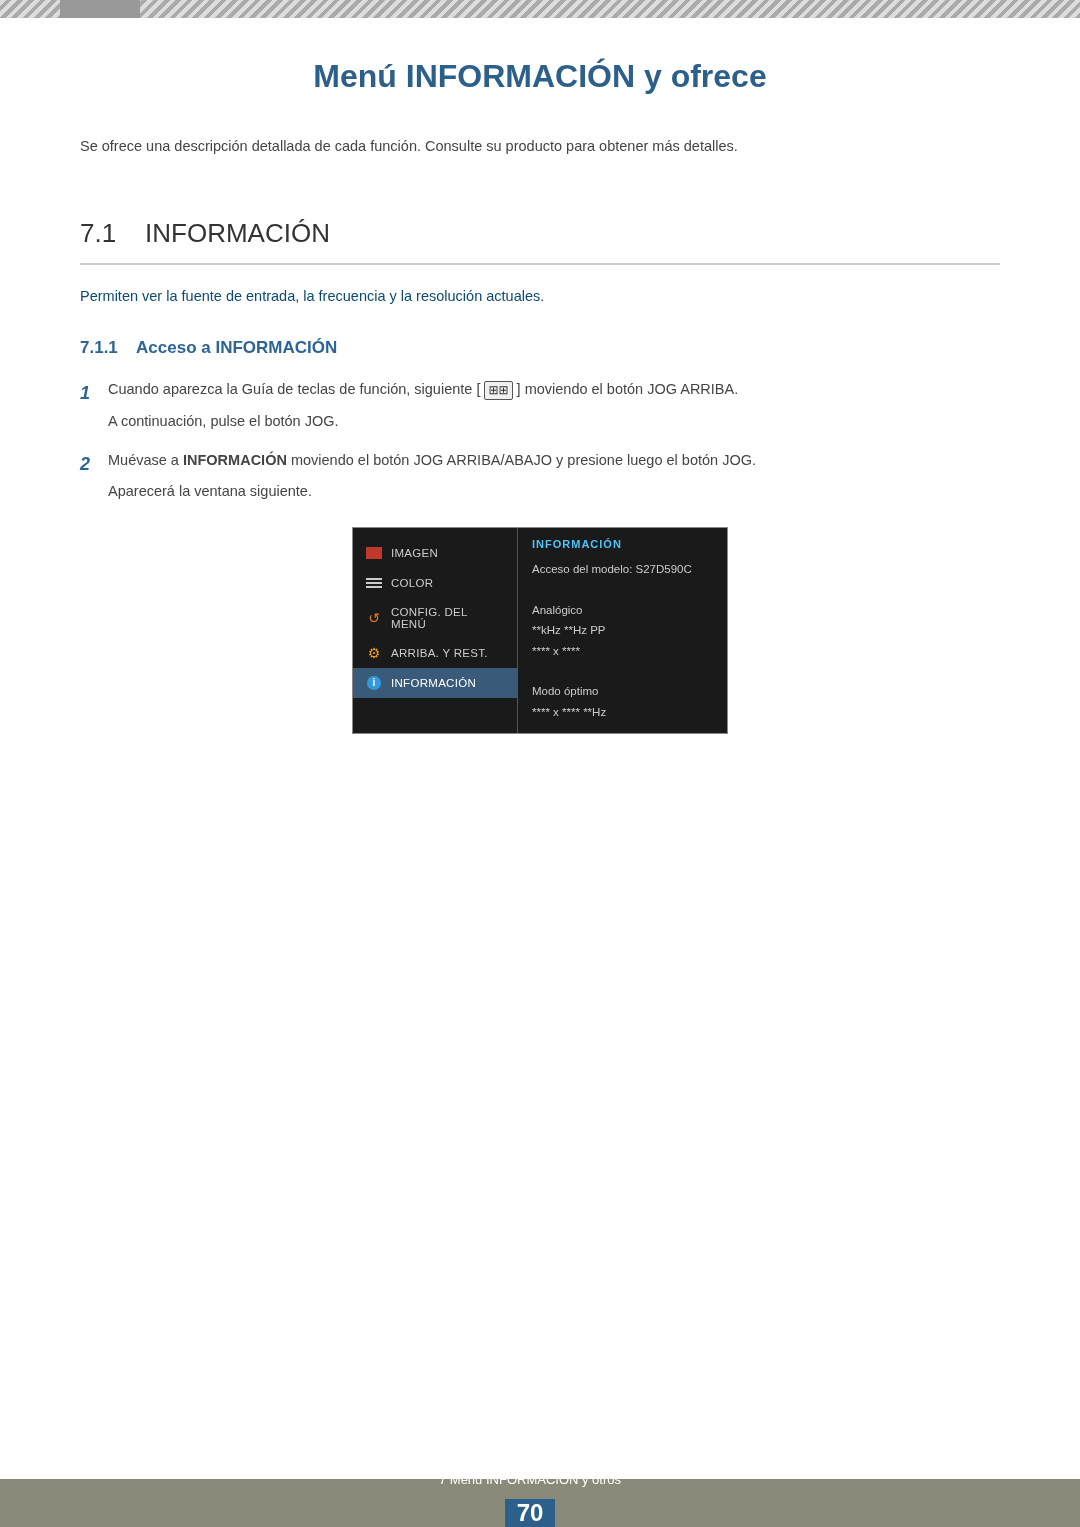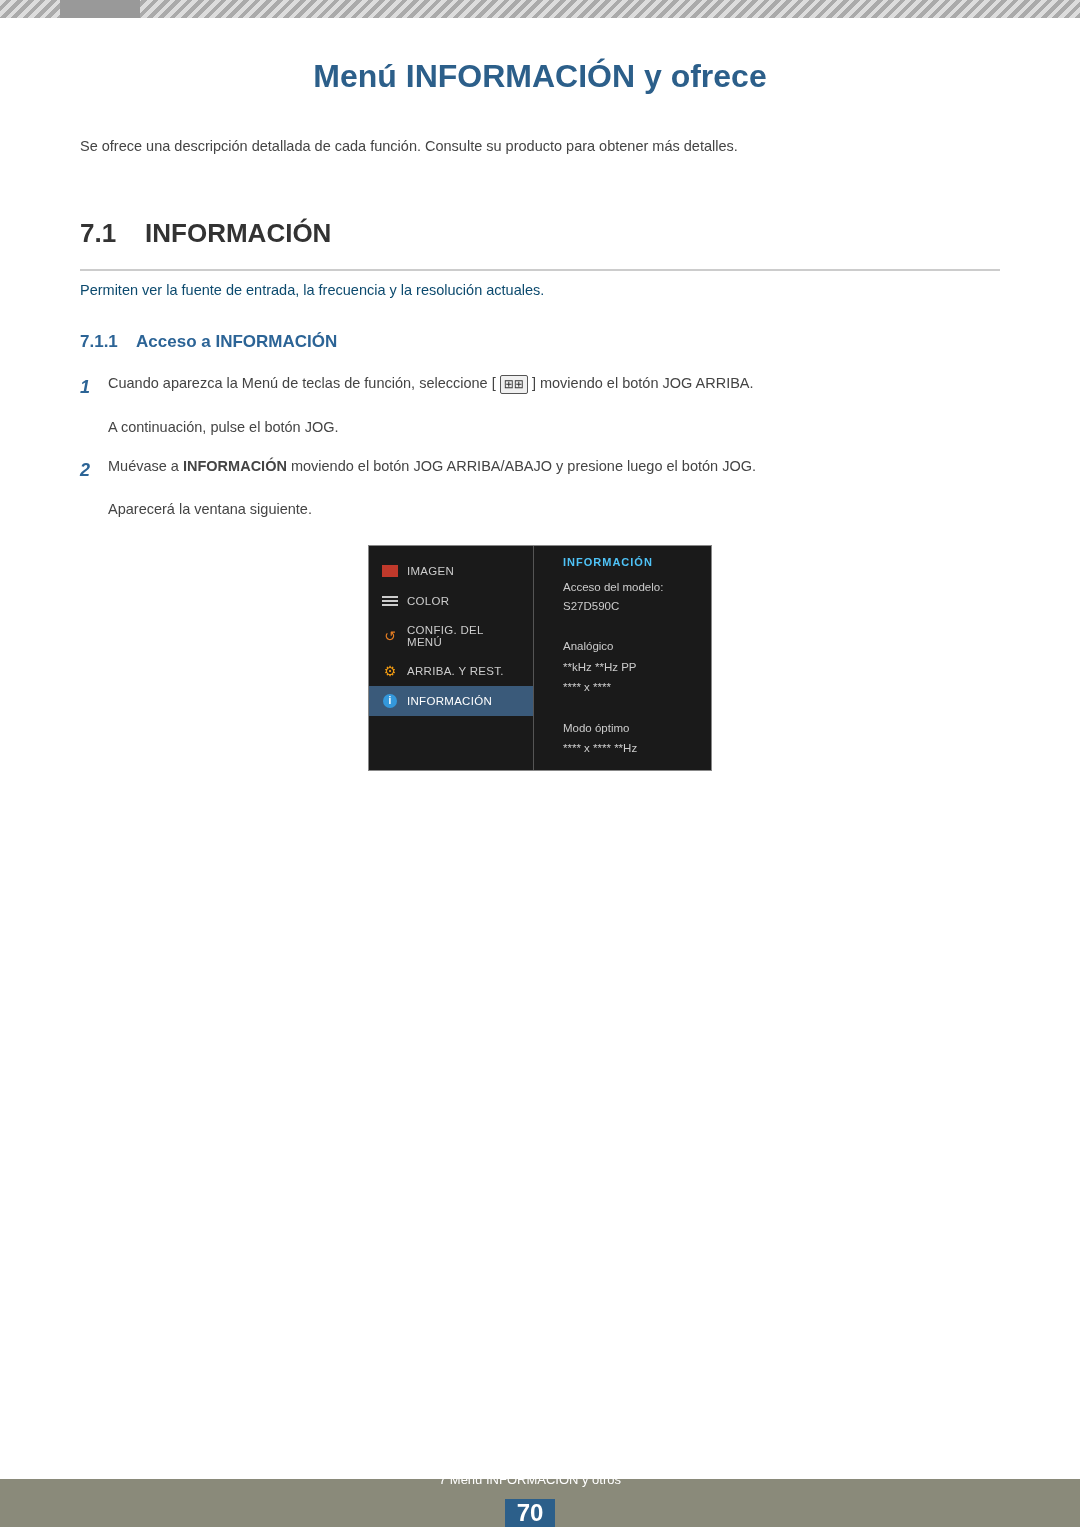--- a/index.html
+++ b/index.html
@@ -52,24 +52,24 @@
     .intro-text {
       font-size: 14.5px;
       color: #444;
       line-height: 1.6;
       margin-bottom: 60px;
     }
 
     
     .section-heading {
       font-size: 26px;
-      font-weight: bold;
+      font-weight: normal;
       color: #333;
-      margin-bottom: 8px;
-      padding-bottom: 20px;
+      margin-bottom: 20px;
+      padding-bottom: 14px;
       border-bottom: 2px solid #ccc;
     }
 
     .section-heading .number {
       color: #333;
     }
 
     
     .section-desc {
       font-size: 14.5px;
@@ -109,21 +109,21 @@
       min-width: 28px;
       padding-top: 1px;
     }
 
     .step-content {
       flex: 1;
     }
 
     .step-content .sub-line {
       display: block;
-      margin-top: 20px;
+      margin-top: 8px;
     }
 
     
     .bold {
       font-weight: bold;
     }
 
     
     .kbd-icon {
       display: inline-block;
@@ -140,25 +140,24 @@
     
     .menu-screenshot-wrapper {
       display: flex;
       justify-content: center;
       margin: 24px 0 28px 0;
     }
 
     .menu-screenshot {
       display: flex;
       border: 1.5px solid #888;
-      width: 344px;
+      width: 376px;
       min-height: 160px;
       background: #1a1a1a;
       font-size: 12.5px;
-      gap: 15px;
     }
 
     
     .menu-left {
       width: 165px;
       background: #1a1a1a;
       padding: 10px 0;
       border-right: 1px solid #555;
     }
 
@@ -325,21 +324,21 @@
     <span>7.1.1</span>
     &nbsp;&nbsp;
     <span>Acceso a INFORMACIÓN</span>
   </h3>
 
   <ol class="steps-list">
 
     <li>
       <span class="step-number">1</span>
       <div class="step-content">
-        <span>Cuando aparezca la Menú de teclas de función, seleccione [</span>
+        <span>Cuando aparezca la Guía de teclas de función, siguiente [</span>
         <span class="kbd-icon">⊞⊞</span>
         <span>] moviendo el botón JOG ARRIBA.</span>
         <span class="sub-line">A continuación, pulse el botón JOG.</span>
       </div>
     </li>
 
     <li>
       <span class="step-number">2</span>
       <div class="step-content">
         <span>Muévase a </span>

